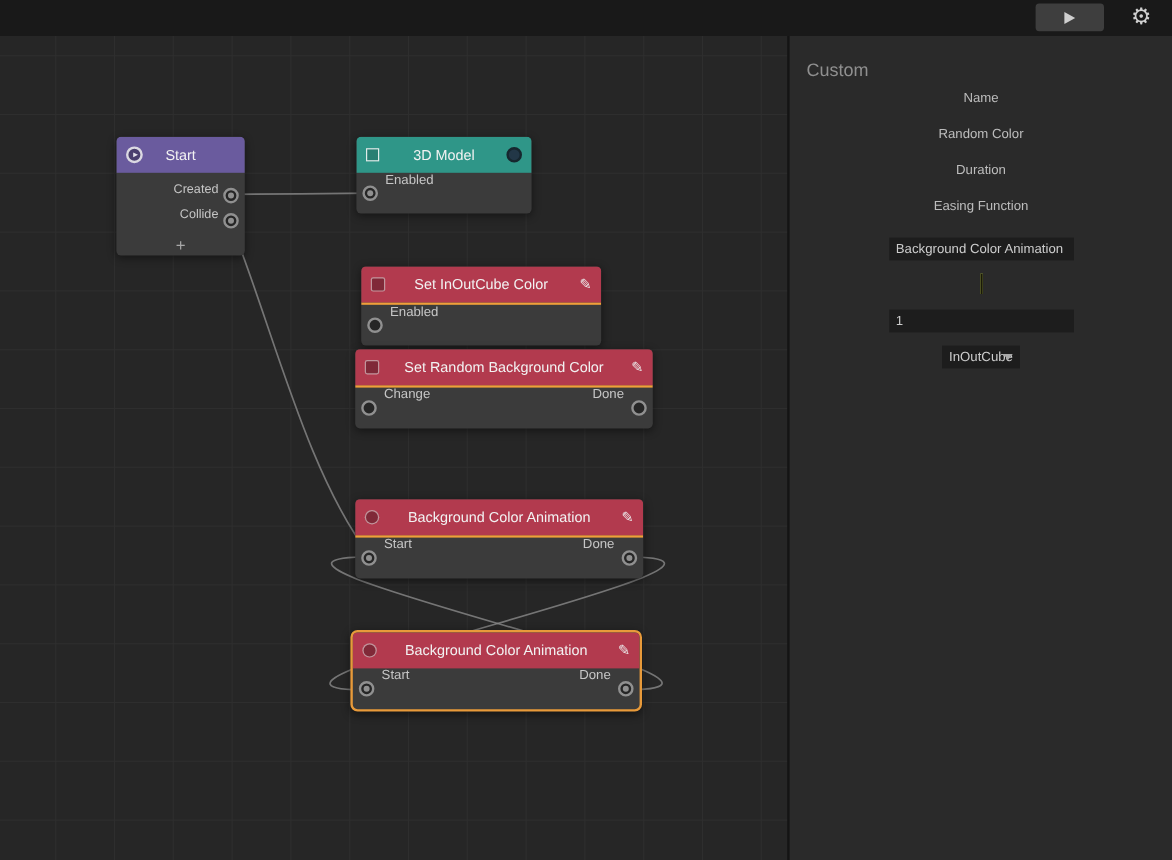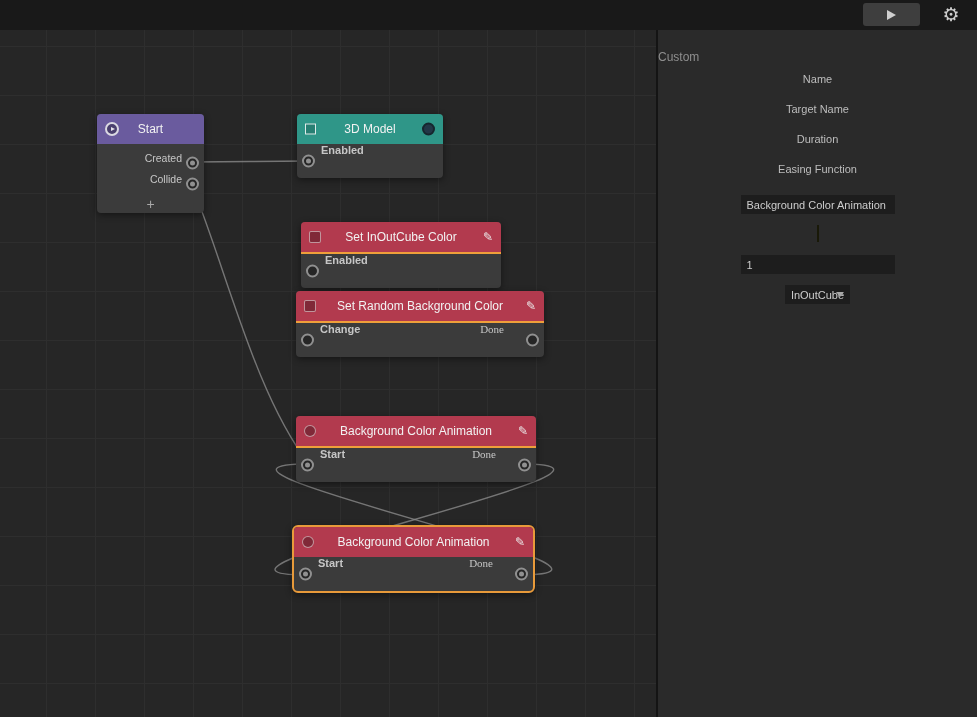--- a/index.html
+++ b/index.html
@@ -25,22 +25,22 @@
   .node{position:absolute;z-index:2;background:#3b3b3b;border-radius:4px;overflow:hidden;
     box-shadow:0 2px 7px rgba(0,0,0,0.45);}
   .node.selected{border:2px solid #e89a3a;border-radius:6px;}
   .node-header{height:30px;position:relative;}
   .node-title{position:absolute;inset:0;display:flex;align-items:center;justify-content:center;
     color:#f2f2f2;font-size:12px;white-space:nowrap;}
   .hdr-left{position:absolute;left:8px;top:50%;transform:translateY(-50%);z-index:1;}
   .hdr-right{position:absolute;right:8px;top:50%;transform:translateY(-50%);z-index:1;}
   .accent{height:2px;}
   .node-row{position:relative;height:34px;display:flex;color:#c6c6c6;font-size:11px;}
-  .row-in-label{padding-left:24px;font-weight:bold;}
-  .row-out-label{margin-left:auto;padding-right:40px;font-family:Liberation Serif, serif;}
+  .row-in-label{padding-left:24px;}
+  .row-out-label{margin-left:auto;padding-right:24px;}
   .start-row{height:21px;font-size:10.5px;justify-content:flex-end;padding-right:22px;}
   .node-footer{height:19px;display:flex;align-items:center;justify-content:center;color:#a8a8a8;
     font-size:14px;cursor:pointer;}
   .pad-top{padding-top:8px;}
   
   .port{position:absolute;width:9px;height:9px;border:2px solid #909090;border-radius:50%;
     background:#262626;top:50%;transform:translateY(-50%);cursor:pointer;}
   .port.in{left:5px;}
   .port.out{right:5px;}
   .port.connected::after{content:"";position:absolute;inset:2px;border-radius:50%;background:#909090;}
@@ -52,21 +52,21 @@
   .icon-cube{display:block;width:9px;height:9px;border:1.5px solid rgba(255,255,255,0.85);background:rgba(0,0,0,0.15);}
   .icon-chip{display:block;width:10px;height:10px;border:1.5px solid rgba(255,255,255,0.5);
     background:rgba(0,0,0,0.28);border-radius:2px;}
   .icon-clock{display:block;width:10px;height:10px;border:1.5px solid rgba(255,255,255,0.5);
     background:rgba(0,0,0,0.28);border-radius:50%;}
   .header-port{display:block;width:9px;height:9px;border:2px solid #16262e;background:#223747;border-radius:50%;cursor:pointer;}
   .pencil{color:#ececec;font-size:12px;line-height:12px;cursor:pointer;}
   
   .panel{position:absolute;left:656px;top:30px;width:321px;height:687px;background:#2a2a2a;
     border-left:2px solid #141414;box-sizing:border-box;z-index:5;}
-  .panel-title{margin:20px 0 9px;color:#8f8f8f;font-size:12px;}
+  .panel-title{margin:20px 0 9px;padding-left:14px;color:#8f8f8f;font-size:15px;}
   .prow{display:flex;align-items:center;height:30px;padding:0 12px;flex-direction:column;}
   .plabel{flex:0 0 122px;color:#bdbdbd;font-size:11px;}
   .pctrl{flex:1;display:flex;align-items:center;min-width:0;}
   .tinput{width:100%;height:19px;background:#1d1d1d;border:none;outline:none;color:#cdcdcd;font-size:11px;
     padding:0 6px;font-family:inherit;box-sizing:border-box;}
   .swatch{width:100%;height:17px;border:1px solid #191908;box-sizing:border-box;cursor:pointer;}
   .selectbox{width:100%;height:19px;background:#1d1d1d;color:#cdcdcd;font-size:11px;display:flex;
     align-items:center;padding:0 6px;position:relative;cursor:pointer;box-sizing:border-box;text-align:right;}
   .select-arrow{position:absolute;right:6px;width:0;height:0;border-left:4px solid transparent;
     border-right:4px solid transparent;border-top:5px solid #a8a8a8;}
@@ -187,21 +187,21 @@
   <div class="panel-title">Custom</div>
 
   <div class="prow">
     <span class="plabel">Name</span>
     <span class="pctrl">
       <input class="tinput" type="text" readonly="" value="Background Color Animation" style="">
     </span>
   </div>
 
   <div class="prow">
-    <span class="plabel">Target Name</span>
+    <span class="plabel">Random Color</span>
     <span class="pctrl">
       <span class="swatch" style="background-color: rgb(226, 244, 104);"></span>
     </span>
   </div>
 
   <div class="prow">
     <span class="plabel">Duration</span>
     <span class="pctrl">
       <input class="tinput" type="text" readonly="" value="1" style="">
     </span>

